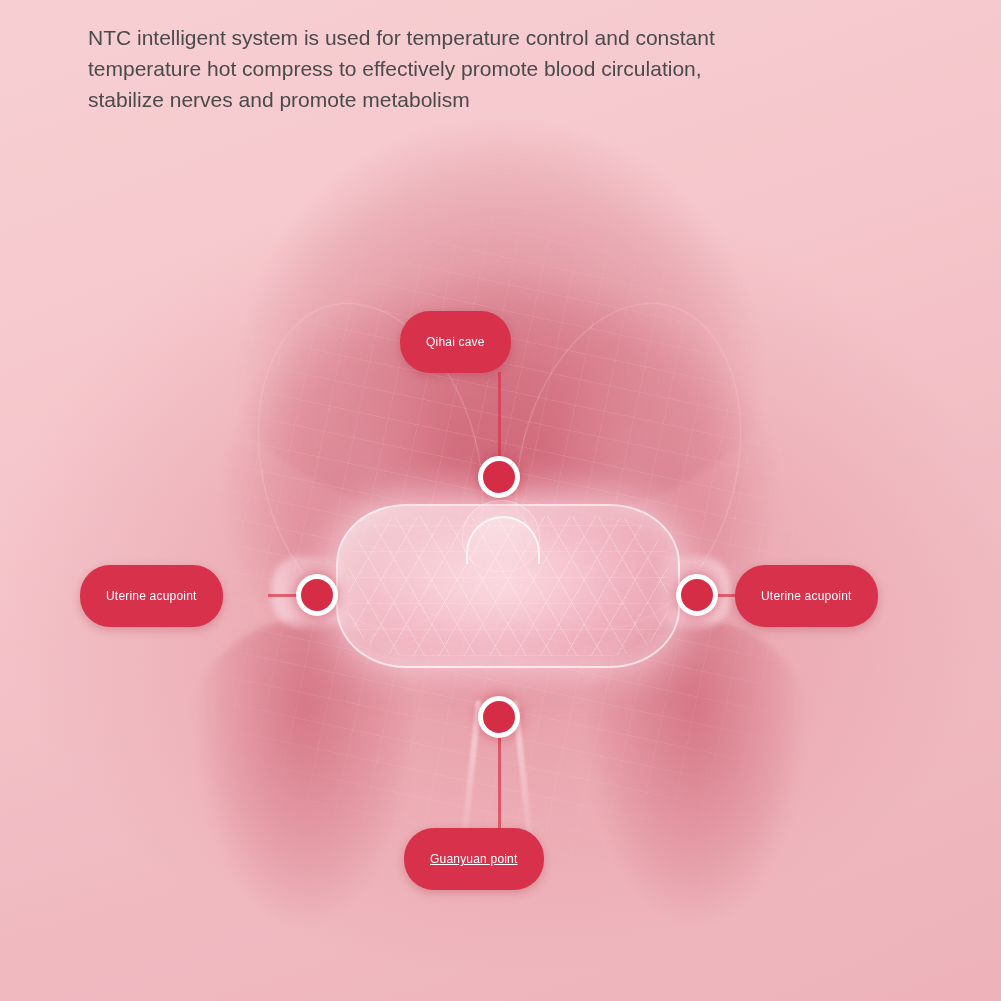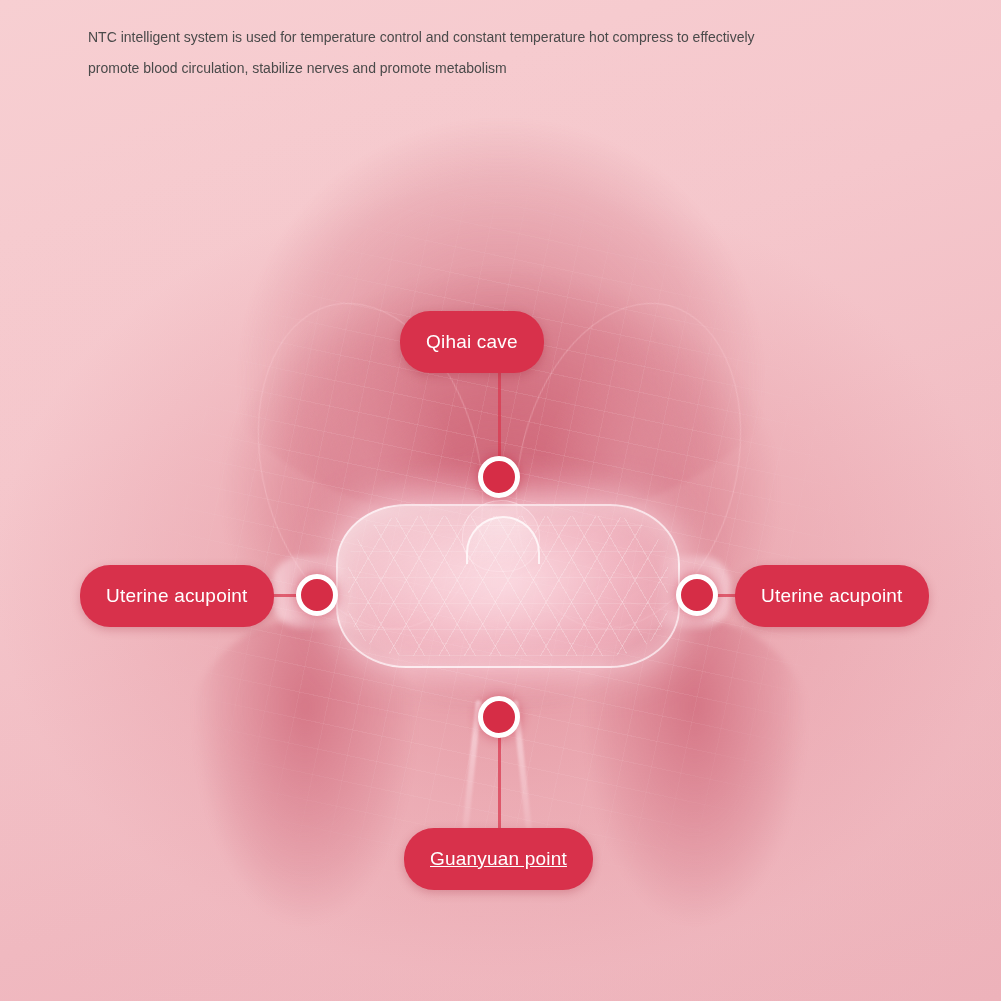--- a/index.html
+++ b/index.html
@@ -165,35 +165,35 @@
     box-shadow: 0 0 12px rgba(190,25,50,0.45);
   }
 
   
   .pill {
     position:absolute;
     display:flex; align-items:center; justify-content:center;
     background:#d8314b;
     color:#ffffff;
     border-radius:30px;
-    font-size:19px;
+    font-size:12px;
     letter-spacing:0.2px;
     height:62px;
     padding:0 26px;
     white-space:nowrap;
     box-shadow: 0 3px 10px rgba(150,20,40,0.25);
   }
 
   
   .caption {
     position:absolute;
     left:88px; top:22px;
     width:690px;
     color:#4a4a4a;
-    font-size:14px;
+    font-size:21px;
     line-height:31px;
   }
 </style>
 </head>
 <body>
 
 <div id="stage">
 
   <div class="art">
     <div class="torso"></div>

